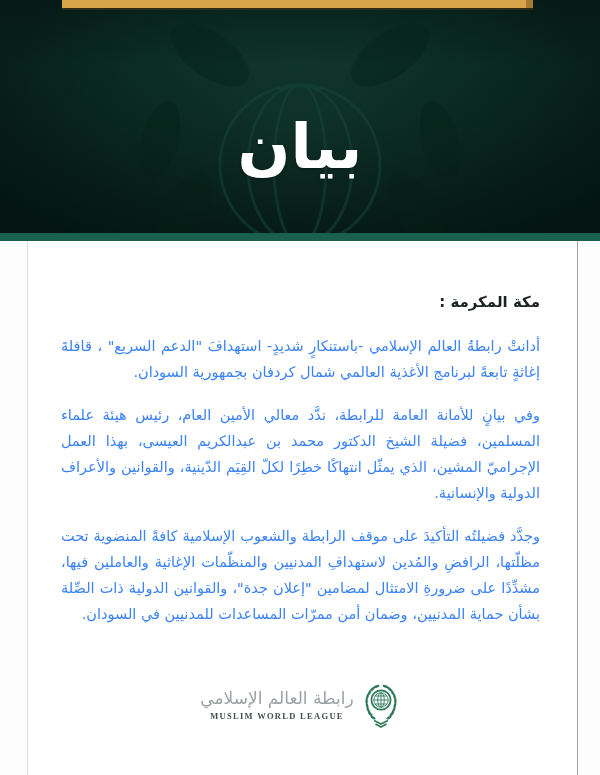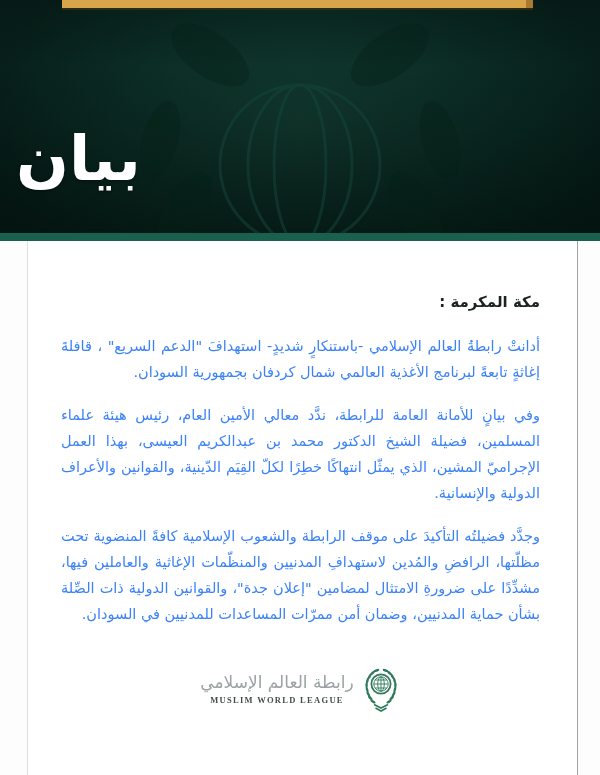--- a/index.html
+++ b/index.html
@@ -24,21 +24,22 @@
     opacity: .5;
   }
   .goldbar {
     position: absolute; top: 0; left: 62px;
     width: 471px; height: 8px;
     background: linear-gradient(to right, #d8a54b 0, #d8a54b 464px, #a87b31 464px);
     box-shadow: 0 2px 0 rgba(74,52,14,.55);
   }
   .statement-title {
     position: absolute; left: 0; right: 0; top: 112px;
-    margin: 16px;
+    margin: 4px;
+    text-align: center;
     color: #ffffff;
     font-size: 62px;
     font-weight: bold;
     line-height: 1;
     text-shadow: 0 1px 3px rgba(0,0,0,.35);
   }
   .tealstrip { height: 8px; background: #19604f; }
   
   .card {
     width: 551px;
@@ -62,21 +63,21 @@
     font-size: 14.5px;
     line-height: 26px;
     font-weight: normal;
     color: #3b82f6;
     text-align: justify;
     text-justify: inter-word;
   }
   
   .logo-row {
     direction: ltr;
-    margin-top: 38px;
+    margin-top: 54px;
     display: flex;
     justify-content: center;
     align-items: center;
     gap: 7px;
   }
   .logo-text { text-align: center; }
   .logo-ar {
     font-size: 17px;
     color: #9aa2a3;
     line-height: 1.15;

